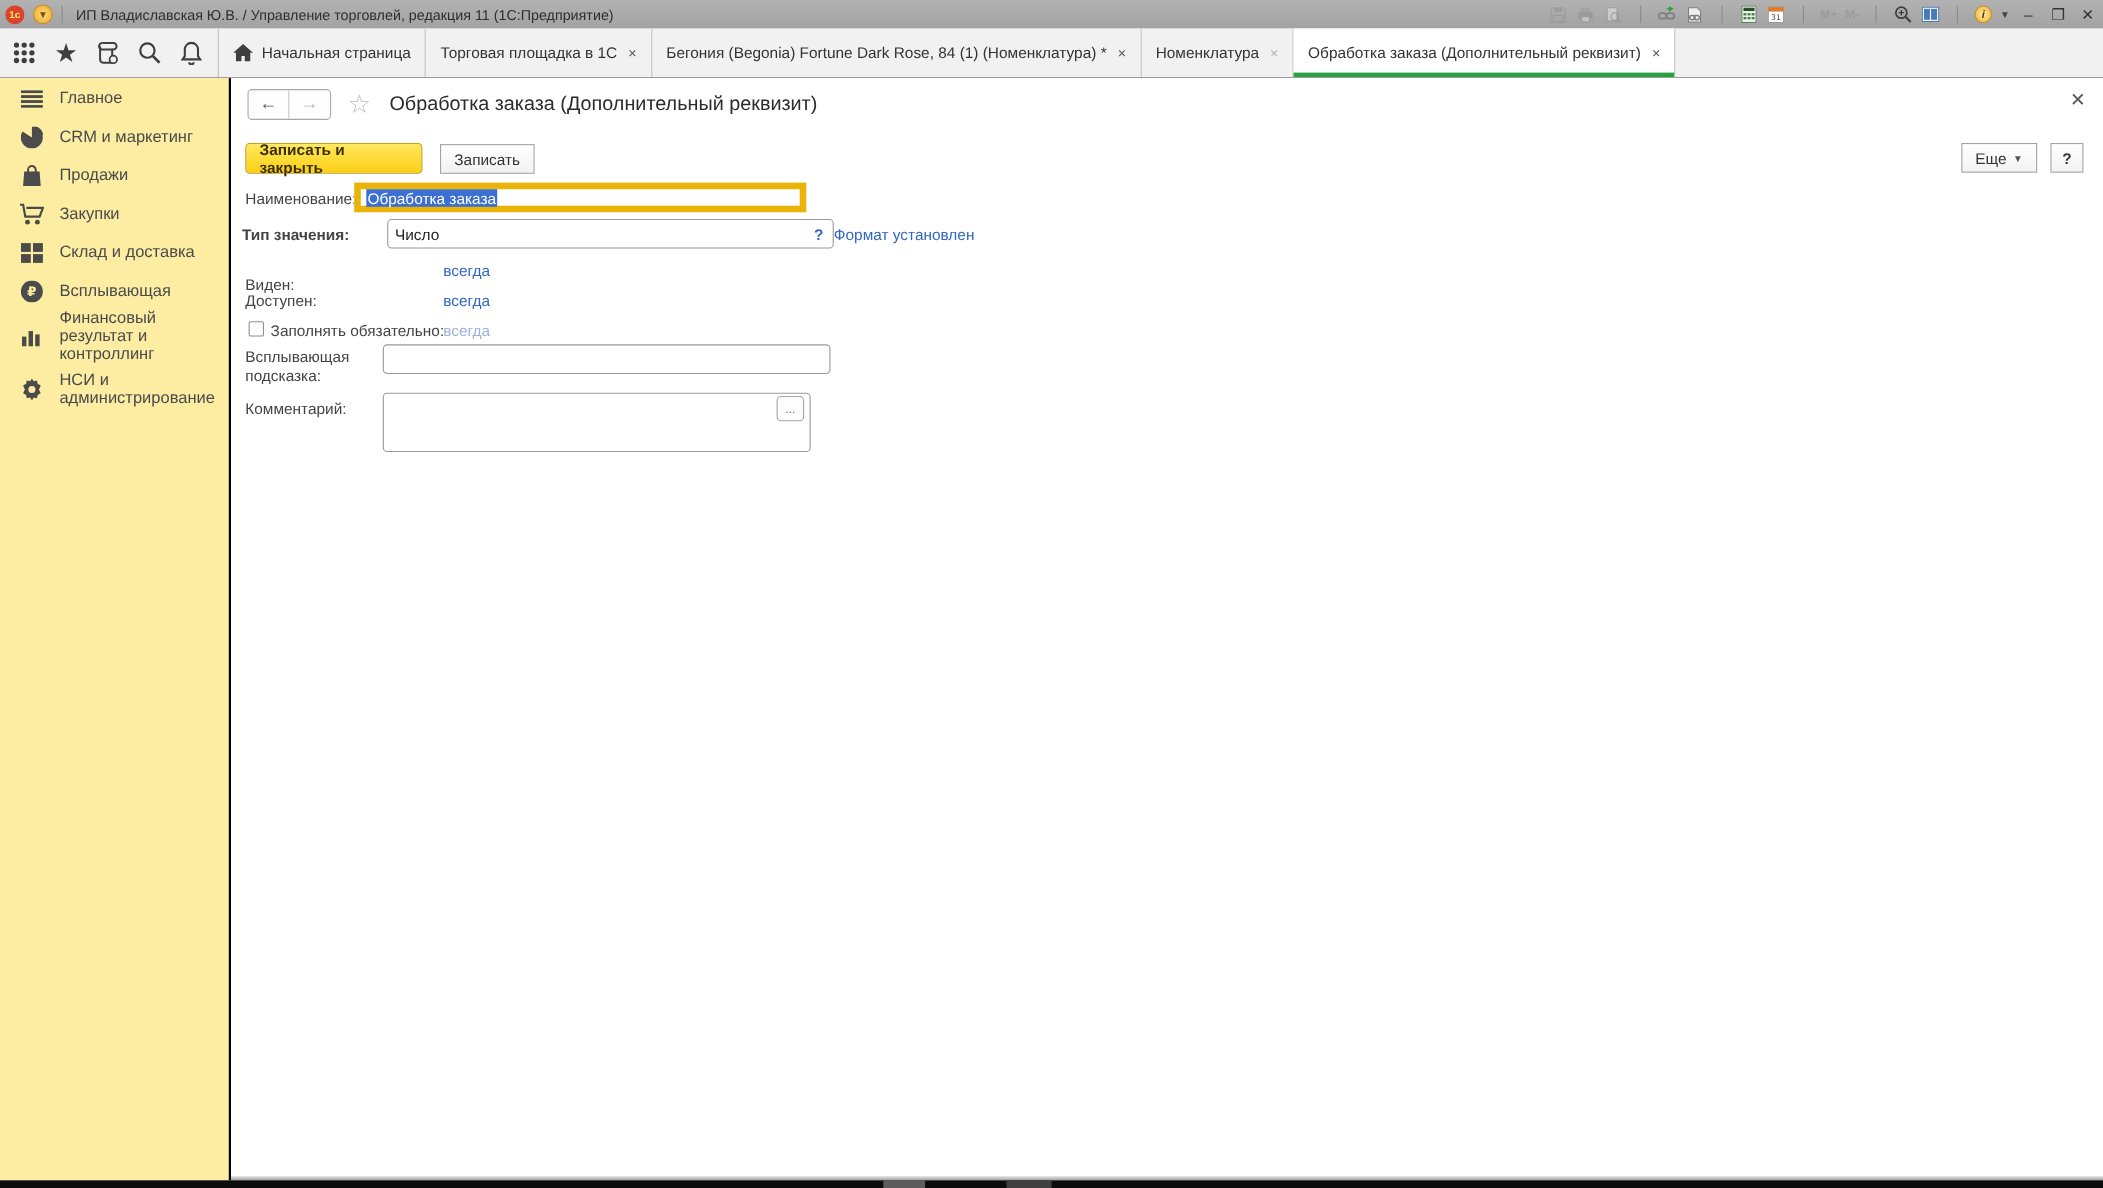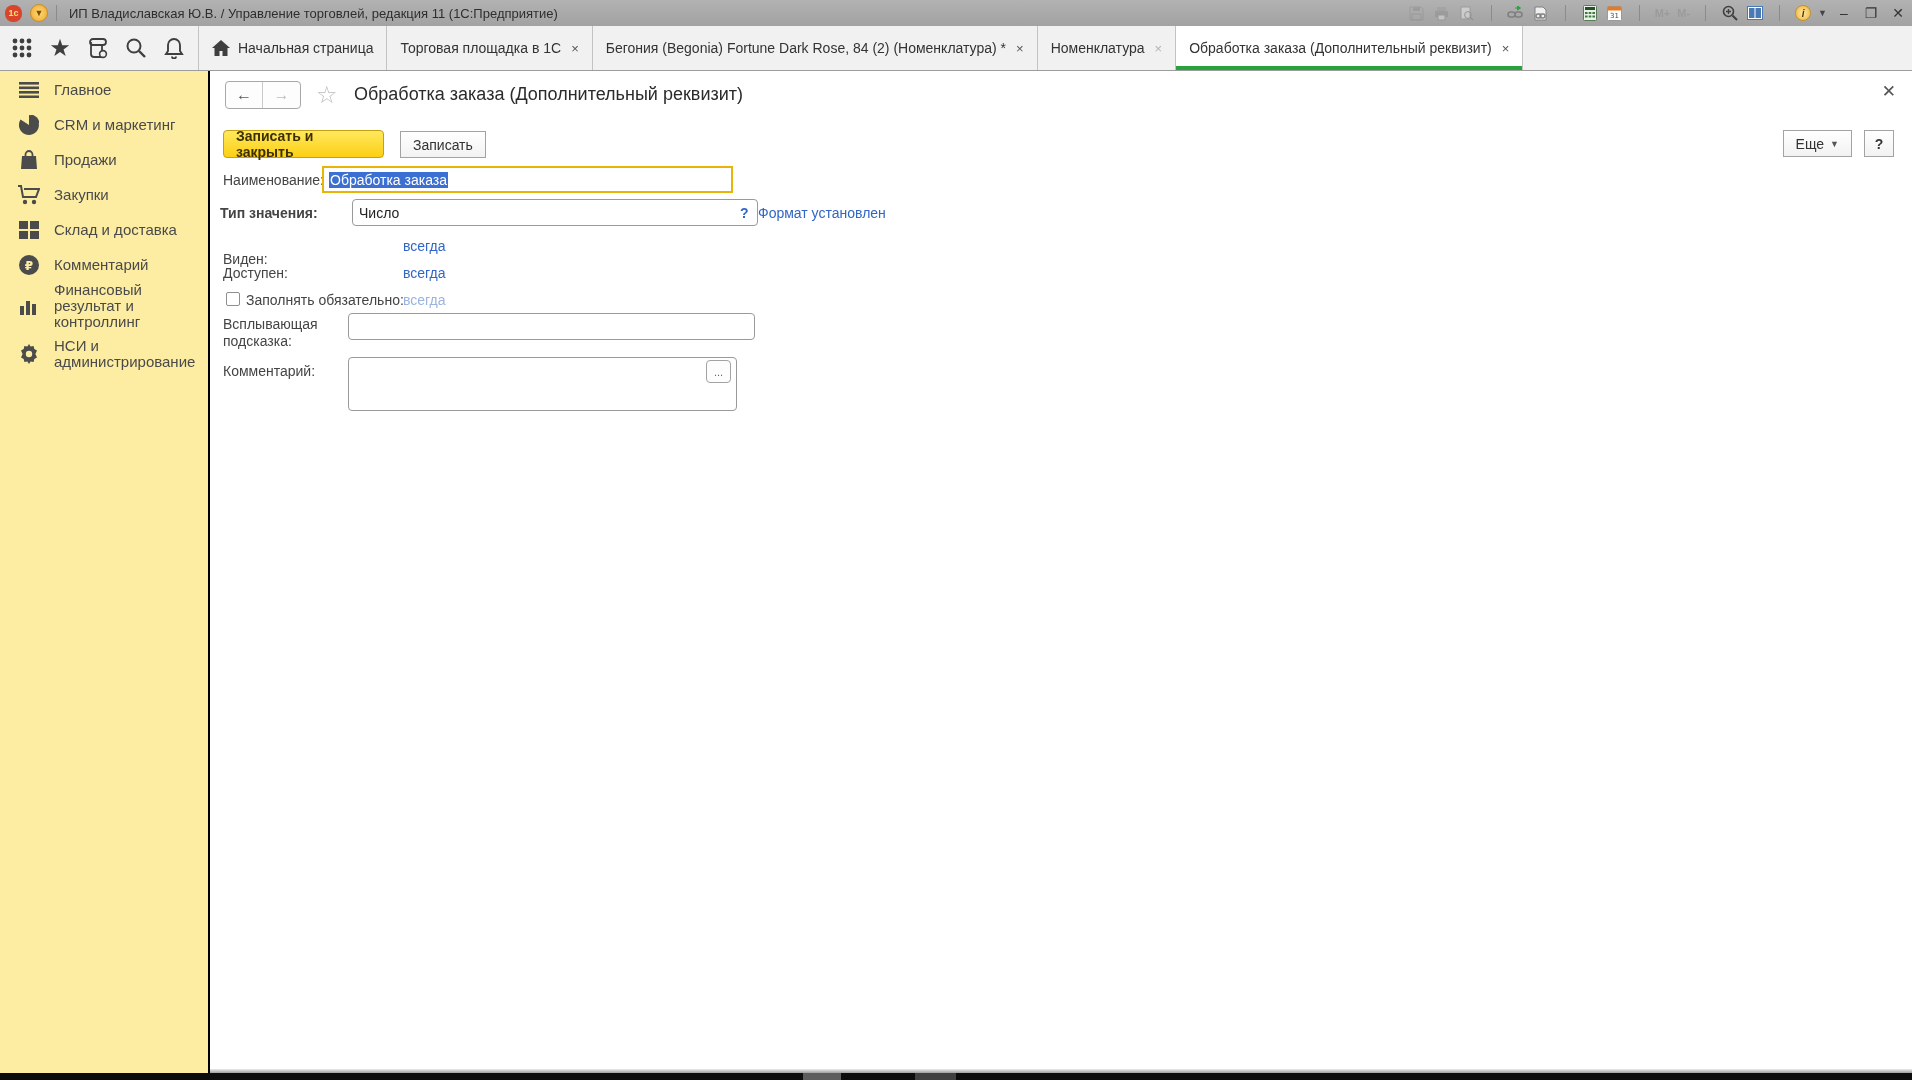--- a/index.html
+++ b/index.html
@@ -91,21 +91,21 @@
   .btn-more .caret { font-size:9px; color:#555; }
   .btn-help { position:absolute; right:18px; top:59px; width:30px; padding:0; font-weight:bold; }
 
   .flabel { position:absolute; font-size:14px; color:#444; white-space:nowrap; }
   .inp {
     position:absolute; border:1px solid #9a9a9a; border-radius:4px; background:#fff;
     font-size:14px; color:#222; padding:0 6px; font-family:inherit;margin-left:30px;
   }
   .name-field {
     position:absolute; left:110px; top:95px; width:411px; height:27px;
-    border:2px solid #eab308; background:#fff; display:flex; align-items:center; padding:0 5px;
+    border:6px solid #eab308; background:#fff; display:flex; align-items:center; padding:0 5px;
     font-size:14px;
   }
   .sel-text { background:#3b6fd1; color:#fff; padding:0 1px; }
   .hint-q { position:absolute; font-size:14px; font-weight:bold; color:#3166c4; }
   .lnk { position:absolute; font-size:14px; color:#3166c4; white-space:nowrap; }
   .lnk.pale { color:#9ab4de; }
   .cbx { position:absolute; width:14px; height:14px; border:1px solid #8f8f8f; border-radius:2px; background:#fff; }
   .dots-btn {
     position:absolute; left:494px; top:289px; width:25px; height:23px;
     border:1px solid #a3a3a3; border-radius:4px; background:#fdfdfd;
@@ -263,21 +263,21 @@
             <path d="M9 0L0 8h2.5v8h5v-5h3v5h5V8H18z" fill="#3f3f3f"></path>
           </svg>
       </span>
       <span>Начальная страница</span>
     </div>
     <div class="tab">
       <span>Торговая площадка в 1С</span>
       <span class="x">×</span>
     </div>
     <div class="tab">
-      <span>Бегония (Begonia) Fortune Dark Rose, 84 (2) (Номенклатура) *</span>
+      <span>Бегония (Begonia) Fortune Dark Rose, 84 (1) (Номенклатура) *</span>
       <span class="x">×</span>
     </div>
     <div class="tab">
       <span>Номенклатура</span>
       <span class="x dim">×</span>
     </div>
     <div class="tab active">
       <span>Обработка заказа (Дополнительный реквизит)</span>
       <span class="x">×</span>
     </div>
@@ -335,21 +335,21 @@
       </span>
       <span>Склад и доставка</span>
     </div>
     <div class="side-item">
       <span class="sic">
         <svg width="20" height="20" viewBox="0 0 20 20">
             <circle cx="10" cy="10" r="10" fill="#4b4b4b"></circle>
             <text x="10" y="14.5" font-size="12" font-weight="bold" text-anchor="middle" fill="#fceda3" font-family="DejaVu Sans">₽</text>
           </svg>
       </span>
-      <span>Комментарий</span>
+      <span>Всплывающая</span>
     </div>
     <div class="side-item" style="min-height:48px;">
       <span class="sic">
         <svg width="18" height="18" viewBox="0 0 18 18" fill="#4b4b4b">
             <rect x="0" y="9" width="4" height="9"></rect>
             <rect x="6" y="4" width="4" height="14"></rect>
             <rect x="12" y="7" width="4" height="11"></rect>
           </svg>
       </span>
       <span>Финансовый результат и контроллинг</span>

